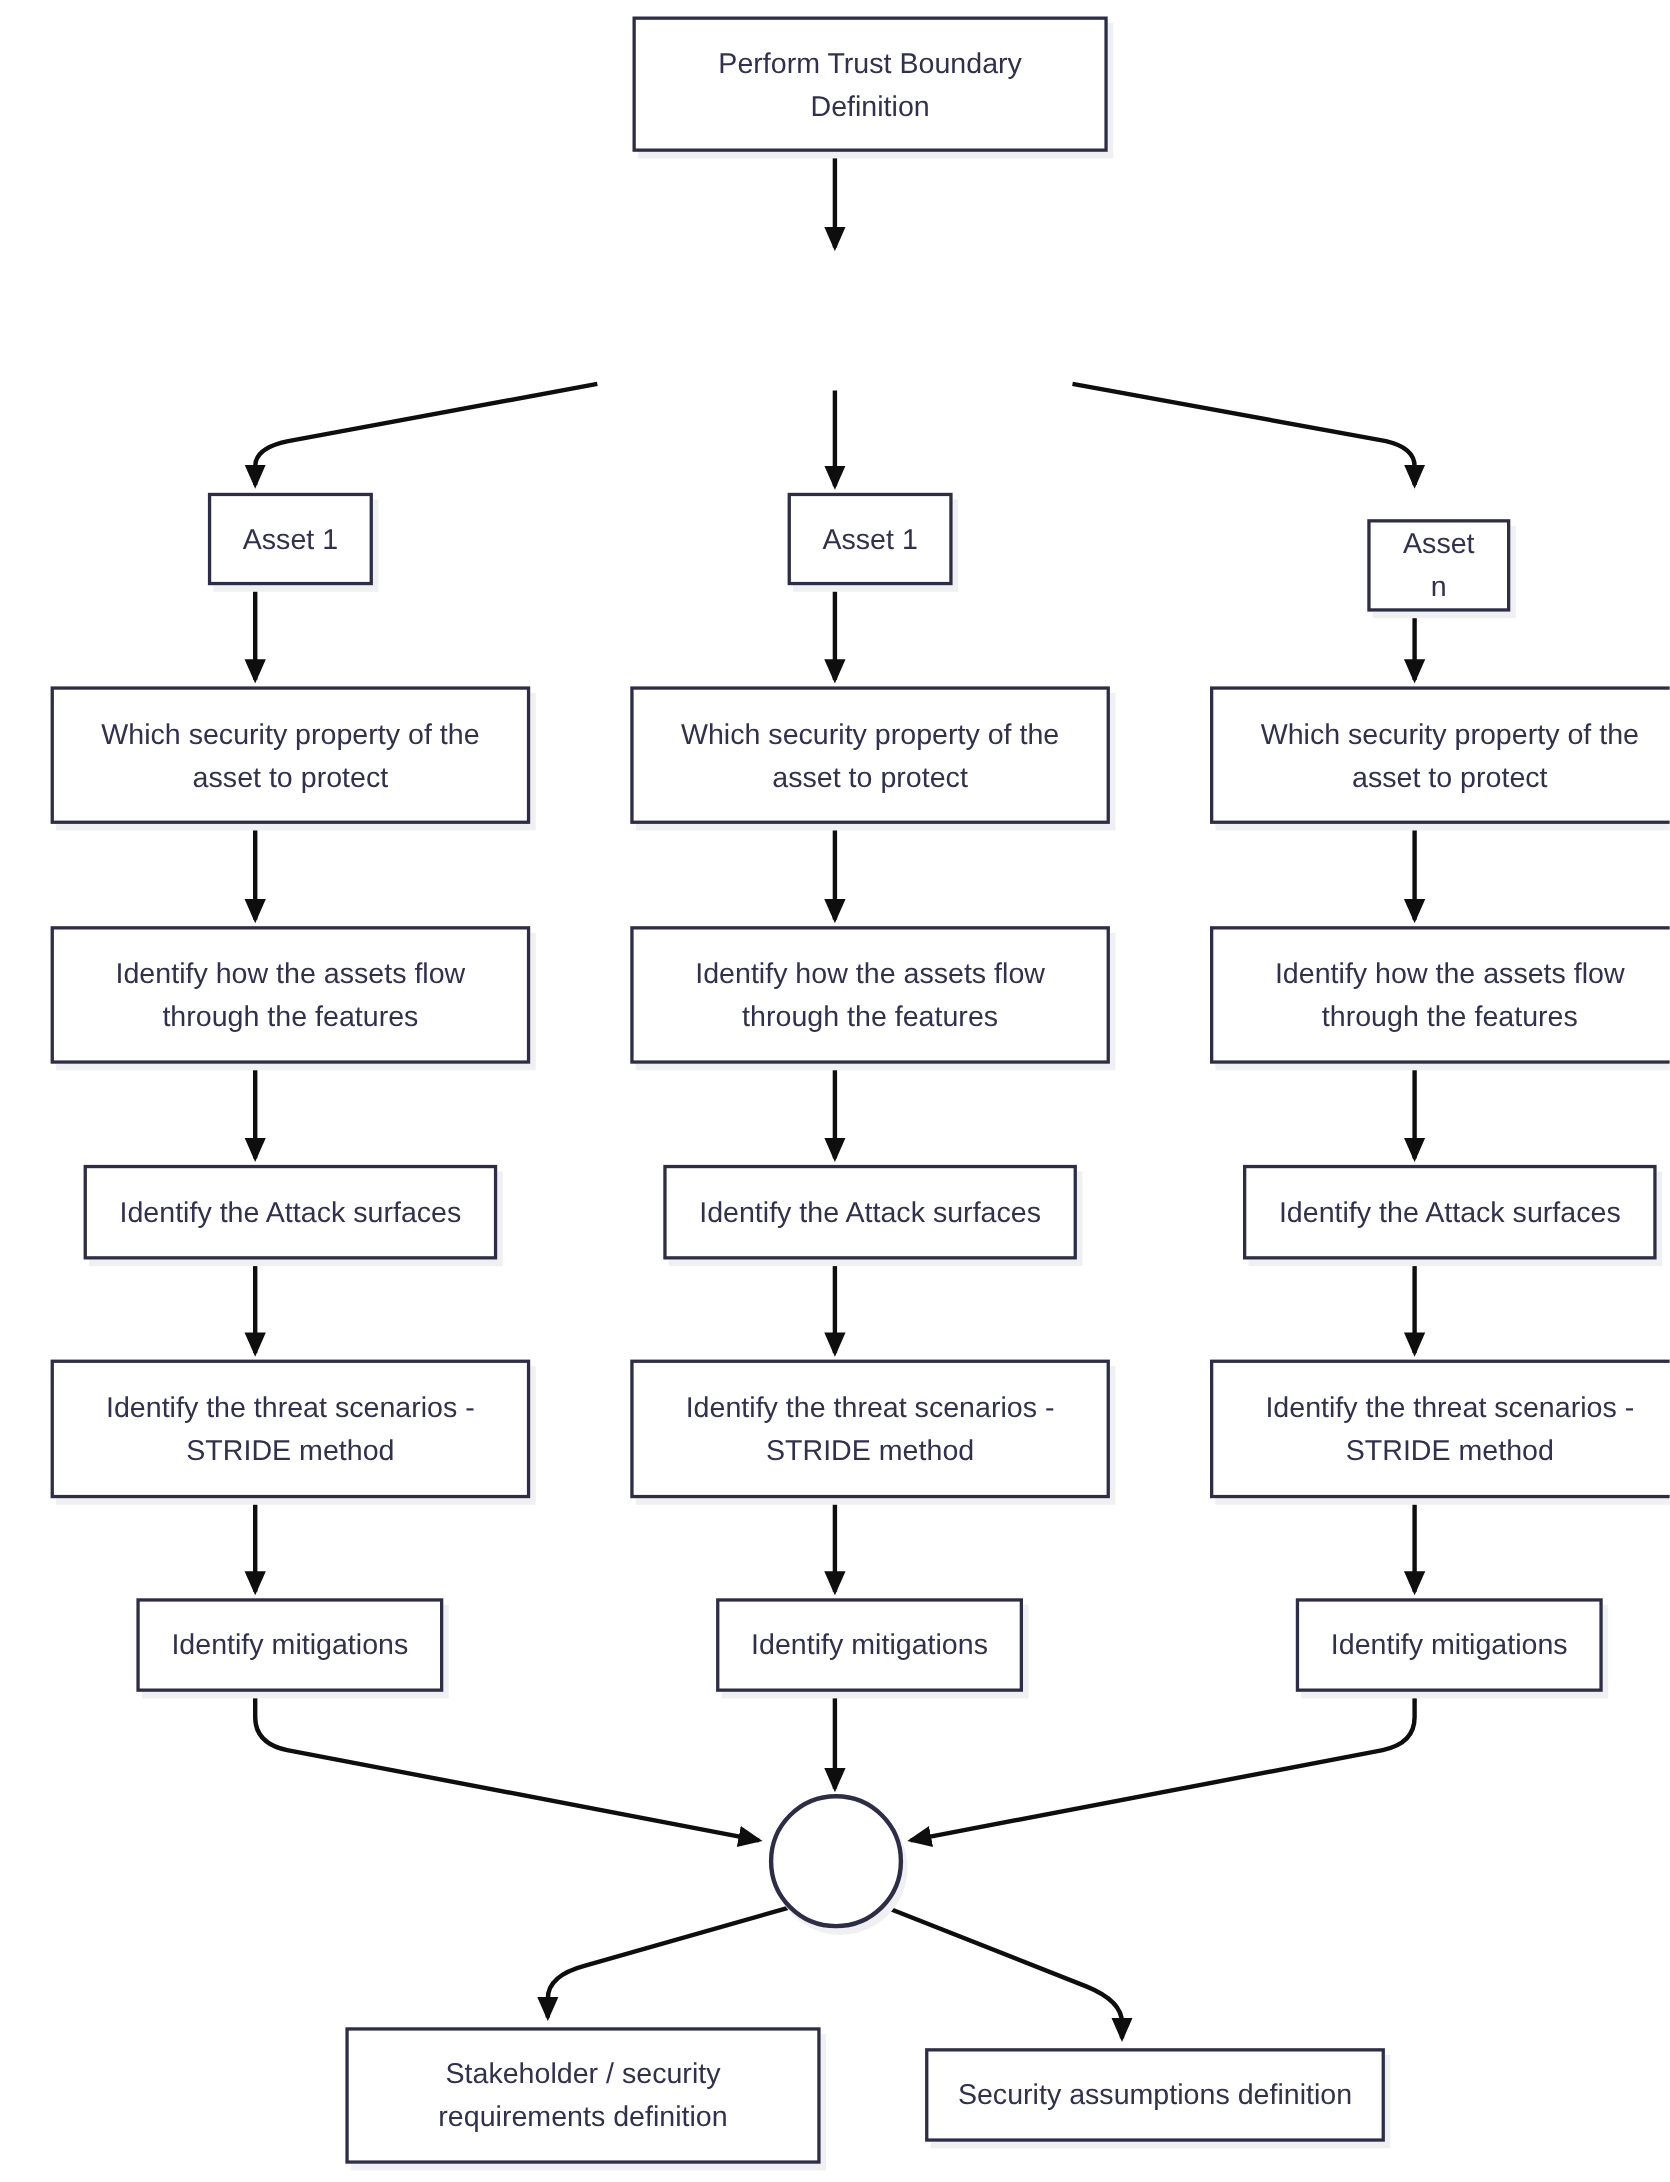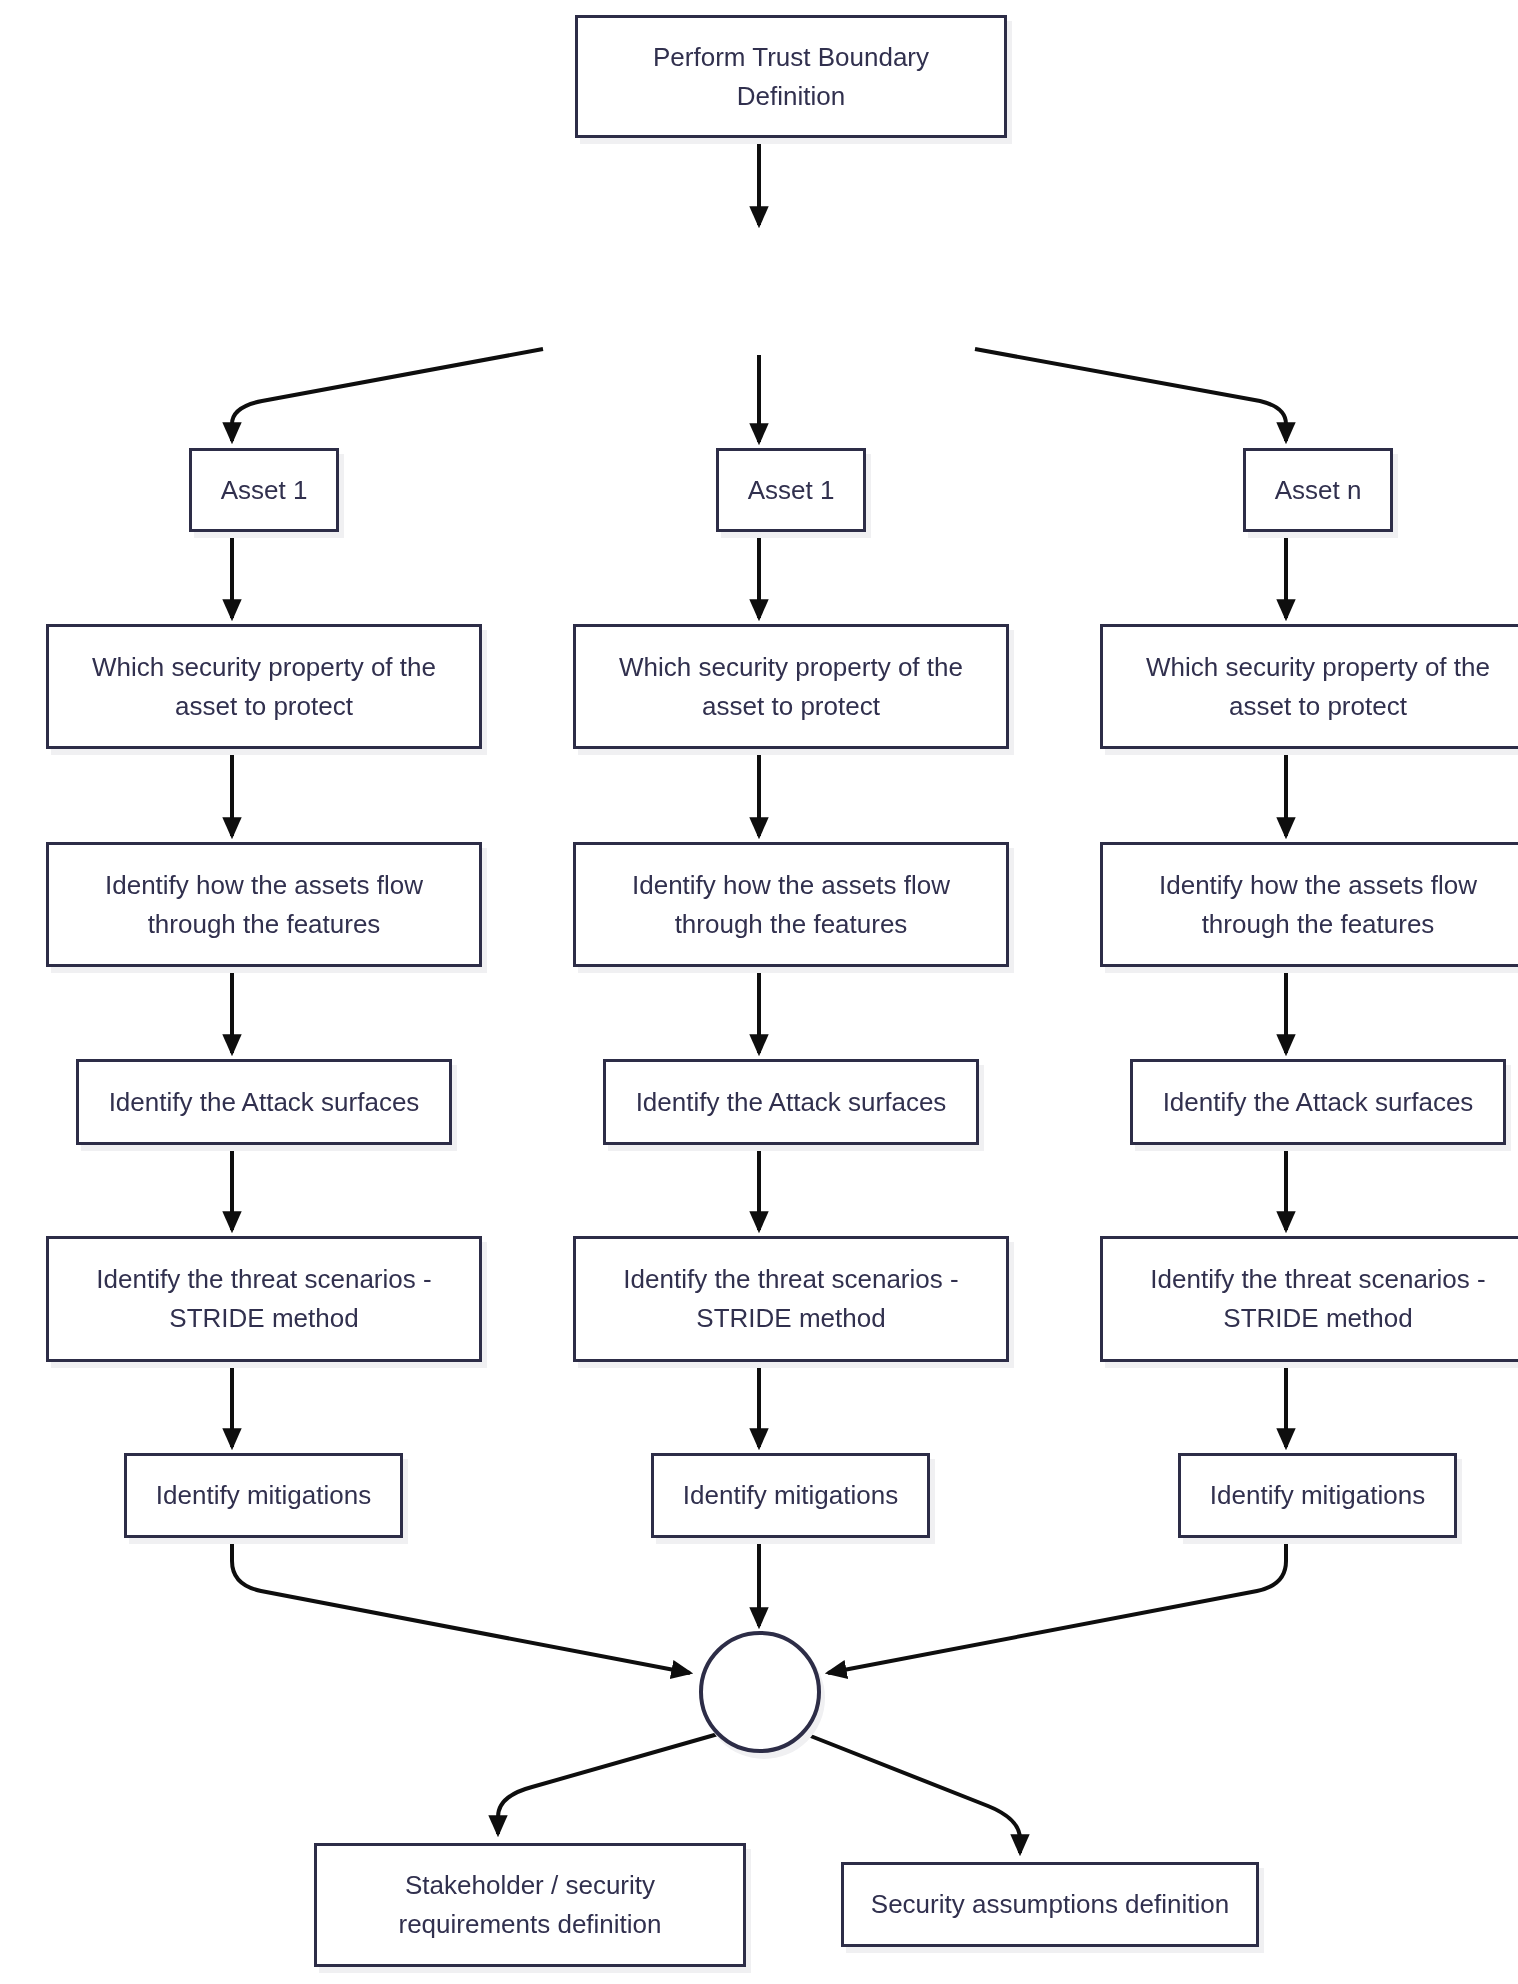--- a/index.html
+++ b/index.html
@@ -104,21 +104,21 @@
     <div class="label">Perform Trust Boundary Definition</div>
   </div>
 
 
   <div class="node" style="left:157px; top:448px; width:150px; height:84px;align-items:center;">
     <div class="label">Asset 1</div>
   </div>
   <div class="node" style="left:684px; top:448px; width:150px; height:84px;">
     <div class="label">Asset 1</div>
   </div>
-  <div class="node" style="left:1211px; top:448px; width:150px; height:84px;">
+  <div class="node" style="left:1211px; top:472px; width:130px; height:84px;">
     <div class="label">Asset n</div>
   </div>
 
   <div class="node" style="left:14px; top:624px; width:436px; height:125px;">
     <div class="label">Which security property of the asset to protect</div>
   </div>
   <div class="node" style="left:541px; top:624px; width:436px; height:125px;">
     <div class="label">Which security property of the asset to protect</div>
   </div>
   <div class="node" style="left:1068px; top:624px; width:436px; height:125px;">

